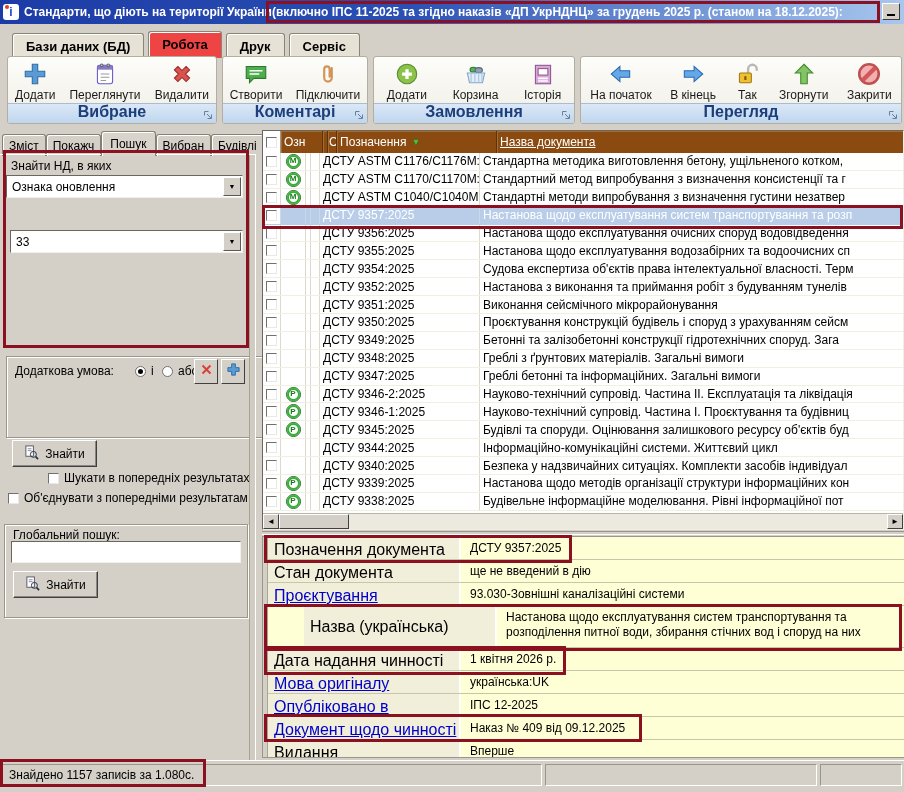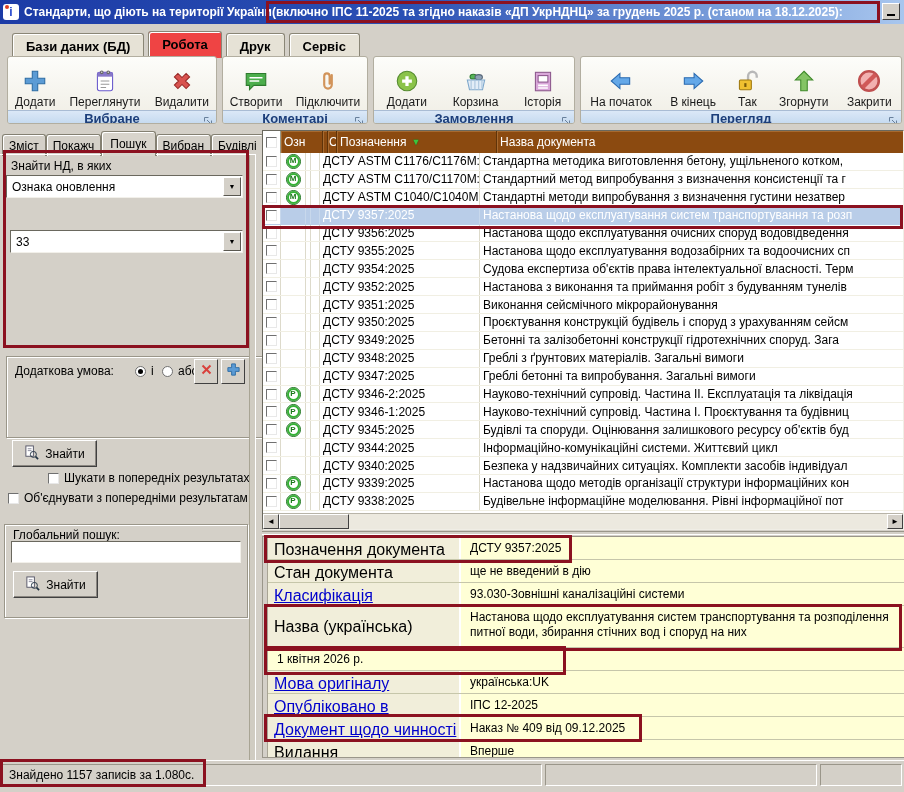--- a/index.html
+++ b/index.html
@@ -20,25 +20,25 @@
 
   
   .rtabs { position:absolute; left:0; top:24px; width:904px; height:28px; display:flex; align-items:flex-end; padding-left:12px; gap:4px;margin-top:6px; }
   .rtab { padding:5px 13px 4px 13px; font-weight:bold; font-size:13px; background:#e6e2d6;
     border:1px solid #8a8676; border-bottom:none; border-radius:3px 3px 0 0; box-shadow:inset 1px 1px 0 #fff; }
   .rtab.active { background:#ef4444; padding-bottom:6px; }
 
   
   .ribbon { position:absolute; left:0; top:56px; width:904px; height:70px; display:flex; gap:5px; padding-left:7px; }
   .rgroup { height:68px; background:linear-gradient(#fdfdfa,#efede4); border:1px solid #b2aea0; border-radius:3px; display:flex; flex-direction:column; overflow:hidden; }
-  .rgroup-buttons { flex:1; display:flex; justify-content:space-around; align-items:flex-start; padding-top:10px; }
+  .rgroup-buttons { flex:1; display:flex; justify-content:space-around; align-items:flex-start; padding-top:3px; }
   .rbtn { display:flex; flex-direction:column; align-items:center; gap:1px; font-size:12px; color:#1a1a1a; padding:1px 3px; }
   .ricon { width:26px; height:26px; display:block; }
   .rgroup-footer { height:33px; background:linear-gradient(#dbe8f7,#bfd6ee); border-top:1px solid #a9bcd4;
-    color:#1c3e7a; font-weight:bold; font-size:13px; text-align:center; line-height:16px; position:relative; }
+    color:#1c3e7a; font-weight:bold; font-size:16px; text-align:center; line-height:16px; position:relative; }
   .launcher { position:absolute; right:3px; top:3px; }
 
   
   .sidebar { position:absolute; left:0; top:128px; width:260px; height:630px; }
   .stabs { position:absolute; left:2px; top:3px; display:flex; align-items:flex-end; }
   .stab { padding:4px 6px 3px 6px; font-size:12px; background:#d4d0c8; border:1px solid #848072; border-bottom:none;
     border-radius:3px 3px 0 0; box-shadow:inset 1px 1px 0 #fff; white-space:nowrap; }
   .stab.active { padding:5px 8px 5px 8px; background:#d8d4cc; position:relative; z-index:2; }
   .stabs-baseline { position:absolute; left:0; top:26px; width:256px; height:1px; background:#fff; }
 
@@ -58,21 +58,21 @@
     display:flex; align-items:center; justify-content:center; }
   .side-input { position:absolute; background:#fff; border:1px solid; border-color:#6a685e #f2f0ea #f2f0ea #6a685e; font-size:12px; padding:2px 4px; font-family:"Liberation Sans",sans-serif;}
   .side-strip { position:absolute; left:249px; top:27px; width:7px; height:726px; background:#d0ccc2; border-left:1px solid #a8a494; border-right:1px solid #fff; }
 
   
   .doctable { position:absolute; left:262px; top:130px; width:642px; height:400px; background:#fff;
     border:1px solid; border-color:#6a685e #f0eee6 #f0eee6 #6a685e; overflow:hidden; }
   .thead { display:flex; height:22px; background:#8b4a10; color:#fff; font-size:12px; align-items:center; }
   .th { height:100%; display:flex; align-items:center; padding-left:3px; border-right:1px solid #5f3309; box-shadow:inset 1px 1px 0 #a76a30; overflow:hidden; white-space:nowrap; }
   .th-cb { width:18px; background:#fff; display:flex; align-items:center; justify-content:center; height:100%; border-right:1px solid #9a9a8a; }
-  .w-ozn { width:42px; } .w-n1 { width:5px; padding-left:0;} .w-n2 { width:9px; padding-left:1px;} .w-des { width:160px; } .w-name { flex:1; border-right:none; }
+  .w-ozn { width:42px; } .w-n1 { width:5px; padding-left:0;} .w-n2 { width:9px; padding-left:1px;} .w-des { width:160px; } .w-name { flex:1; border-right:none;text-decoration:underline; }
   .sort-arrow { color:#3ec43e; font-size:9px; margin-left:5px; text-shadow:0 0 1px #0a500a; }
   .trow { display:flex; height:17.9px; align-items:center; background:#fff; color:#000; font-size:12px; border-bottom:1px solid #f1efe3; }
   .trow.selected { background:#b9cde8; color:#fff; border-bottom-color:#b9cde8; }
   .c { height:100%; display:flex; align-items:center; overflow:hidden; white-space:nowrap; border-right:1px solid #dddacb; }
   .trow.selected .c { border-right-color:#c8d8ec; }
   .c-cb { width:18px; justify-content:center; background:#fff; }
   .c-ozn { width:25px; justify-content:center; }
   .c-n1 { width:5px; } .c-n2 { width:9px; }
   .c-des { width:160px; padding-left:3px; }
   .c-name { flex:1; padding-left:3px; border-right:none; }
@@ -84,21 +84,21 @@
   .sthumb { width:70px; height:15px; background:#d4d0c8; border:1px solid; border-color:#fff #404040 #404040 #fff; }
   .strack { flex:1; }
 
   
   .gap-groove { position:absolute; left:262px; top:531px; width:642px; height:4px; border-top:1px solid #9a968a; border-bottom:1px solid #fff; }
   .details { position:absolute; left:262px; top:536px; width:642px; height:222px; background:#ffffd6;
     border:1px solid #9a968a; border-right:none; overflow:hidden; display:flex; }
   .d-strip { width:5px; background:#d4d0c8; border-right:1px solid #a8a494; flex:0 0 auto; }
   .d-rows { flex:1; }
   .drow { display:flex; border-bottom:1px solid #c6c6aa; }
-  .h1 { height:23px; } .h2 { height:42px; }
+  .h1 { height:23px; } .h2 { height:42px;padding-left:36px; }
   .dlabel { width:193px; background:#f1eeda; border-right:2px solid #fff; padding:4px 2px 0 6px; font-size:16px; flex:0 0 auto; white-space:nowrap; overflow:hidden;}
   .dvalue { flex:1; background:#ffffd6; padding:4px 2px 0 9px; font-size:12px; line-height:15px; overflow:hidden; }
   .link { color:#0000cc; text-decoration:underline; }
 
   
   .statusbar { position:absolute; left:0; top:760px; width:904px; height:32px; background:#d4d0c8; border-top:1px solid #fff; }
   .ssec { position:absolute; top:3px; height:22px; border:1px solid; border-color:#9a968a #fff #fff #9a968a; font-size:12px; display:flex; align-items:center; padding-left:6px; white-space:nowrap; overflow:hidden;}
 
   
   .anno { position:absolute; border:3px solid #8b1120; pointer-events:none; z-index:50; }
@@ -513,21 +513,21 @@
       <div class="trow">
           <div class="c c-cb">
             <span class="cbx"></span>
           </div>
           <div class="c c-ozn">
             <span class="row-icon"></span>
           </div>
           <div class="c c-n1"></div>
           <div class="c c-n2"></div>
           <div class="c c-des">ДСТУ 9347:2025</div>
-          <div class="c c-name">Греблі бетонні та випробування. Загальні вимоги</div>
+          <div class="c c-name">Греблі бетонні та інформаційних. Загальні вимоги</div>
         </div>
       <div class="trow">
           <div class="c c-cb">
             <span class="cbx"></span>
           </div>
           <div class="c c-ozn">
             <span class="row-icon">Р</span>
           </div>
           <div class="c c-n1"></div>
           <div class="c c-n2"></div>
@@ -623,28 +623,29 @@
     <div class="d-rows">
       <div class="drow h1">
         <div class="dlabel">Позначення документа</div>
         <div class="dvalue">ДСТУ 9357:2025</div>
       </div>
       <div class="drow h1">
         <div class="dlabel">Стан документа</div>
         <div class="dvalue">ще не введений в дію</div>
       </div>
       <div class="drow h1">
-        <div class="dlabel"><span class="link">Класифікація</span></div>
+        <div class="dlabel"><span class="link">Проєктування</span></div>
         <div class="dvalue">93.030-Зовнішні каналізаційні системи</div>
       </div>
       <div class="drow h2">
         <div class="dlabel" style="padding-top:12px">Назва (українська)</div>
         <div class="dvalue" style="white-space:normal">Настанова щодо експлуатування систем транспортування та розподілення питної води, збирання стічних вод і споруд на них</div>
       </div>
       <div class="drow h1">
+        <div class="dlabel">Дата надання чинності</div>
         <div class="dvalue">1 квітня 2026 р.</div>
       </div>
       <div class="drow h1">
         <div class="dlabel"><span class="link">Мова оригіналу</span></div>
         <div class="dvalue">українська:UK</div>
       </div>
       <div class="drow h1">
         <div class="dlabel"><span class="link">Опубліковано в</span></div>
         <div class="dvalue">ІПС 12-2025</div>
       </div>

